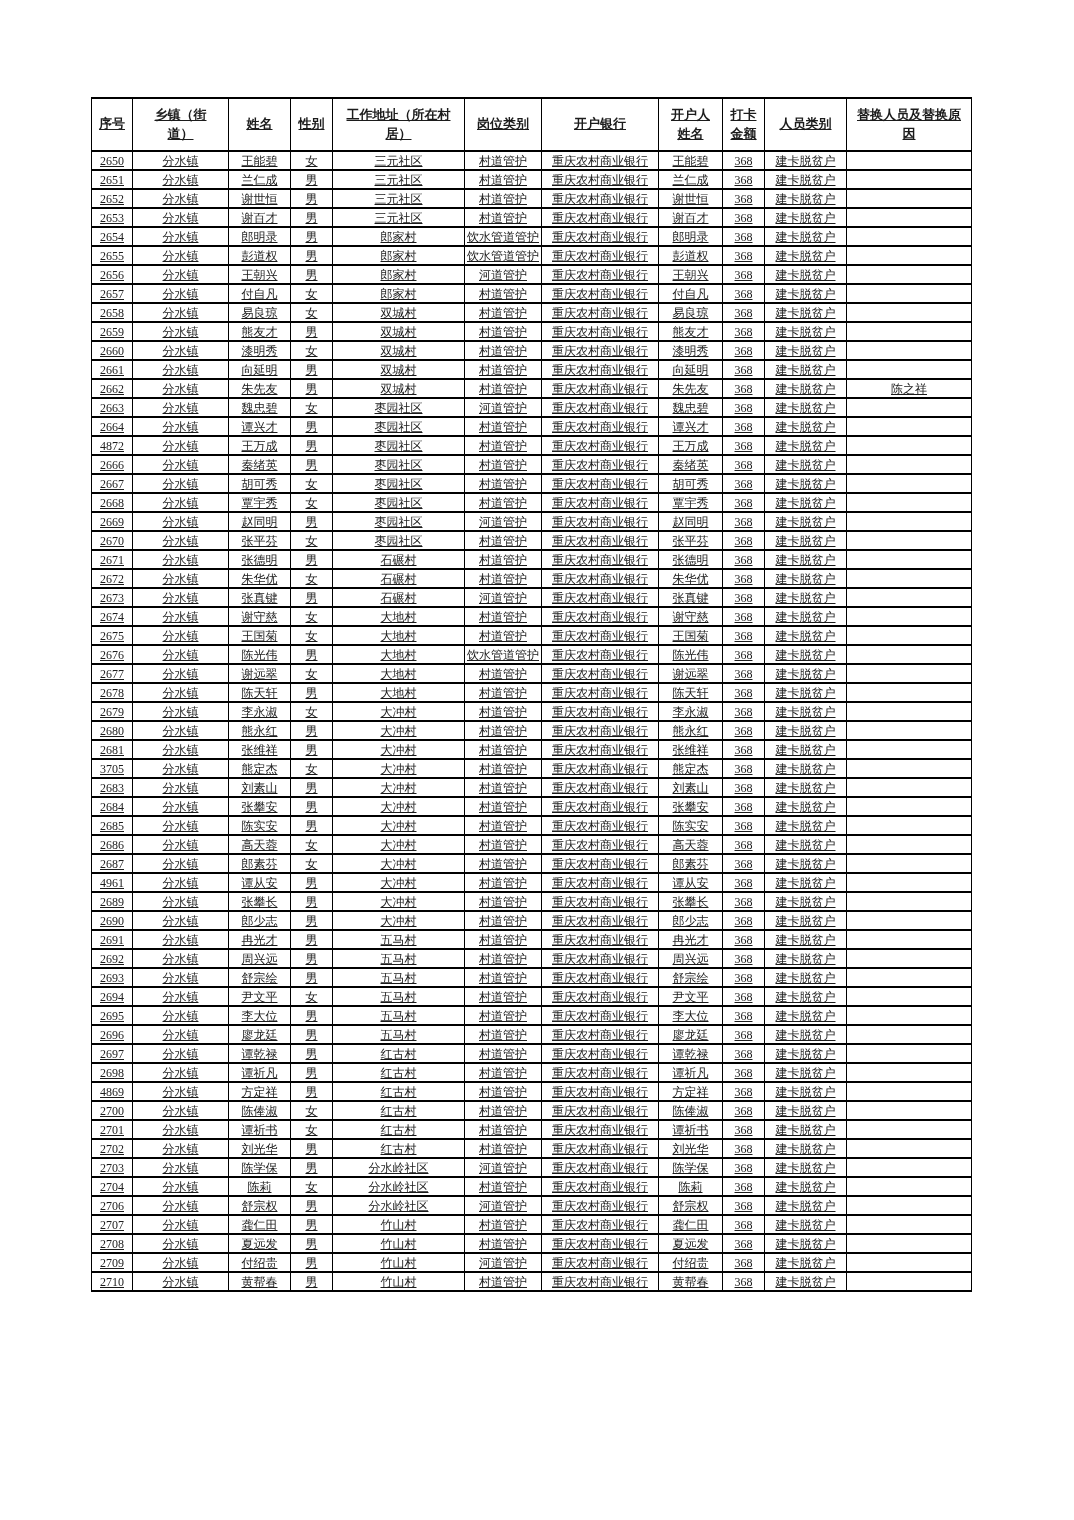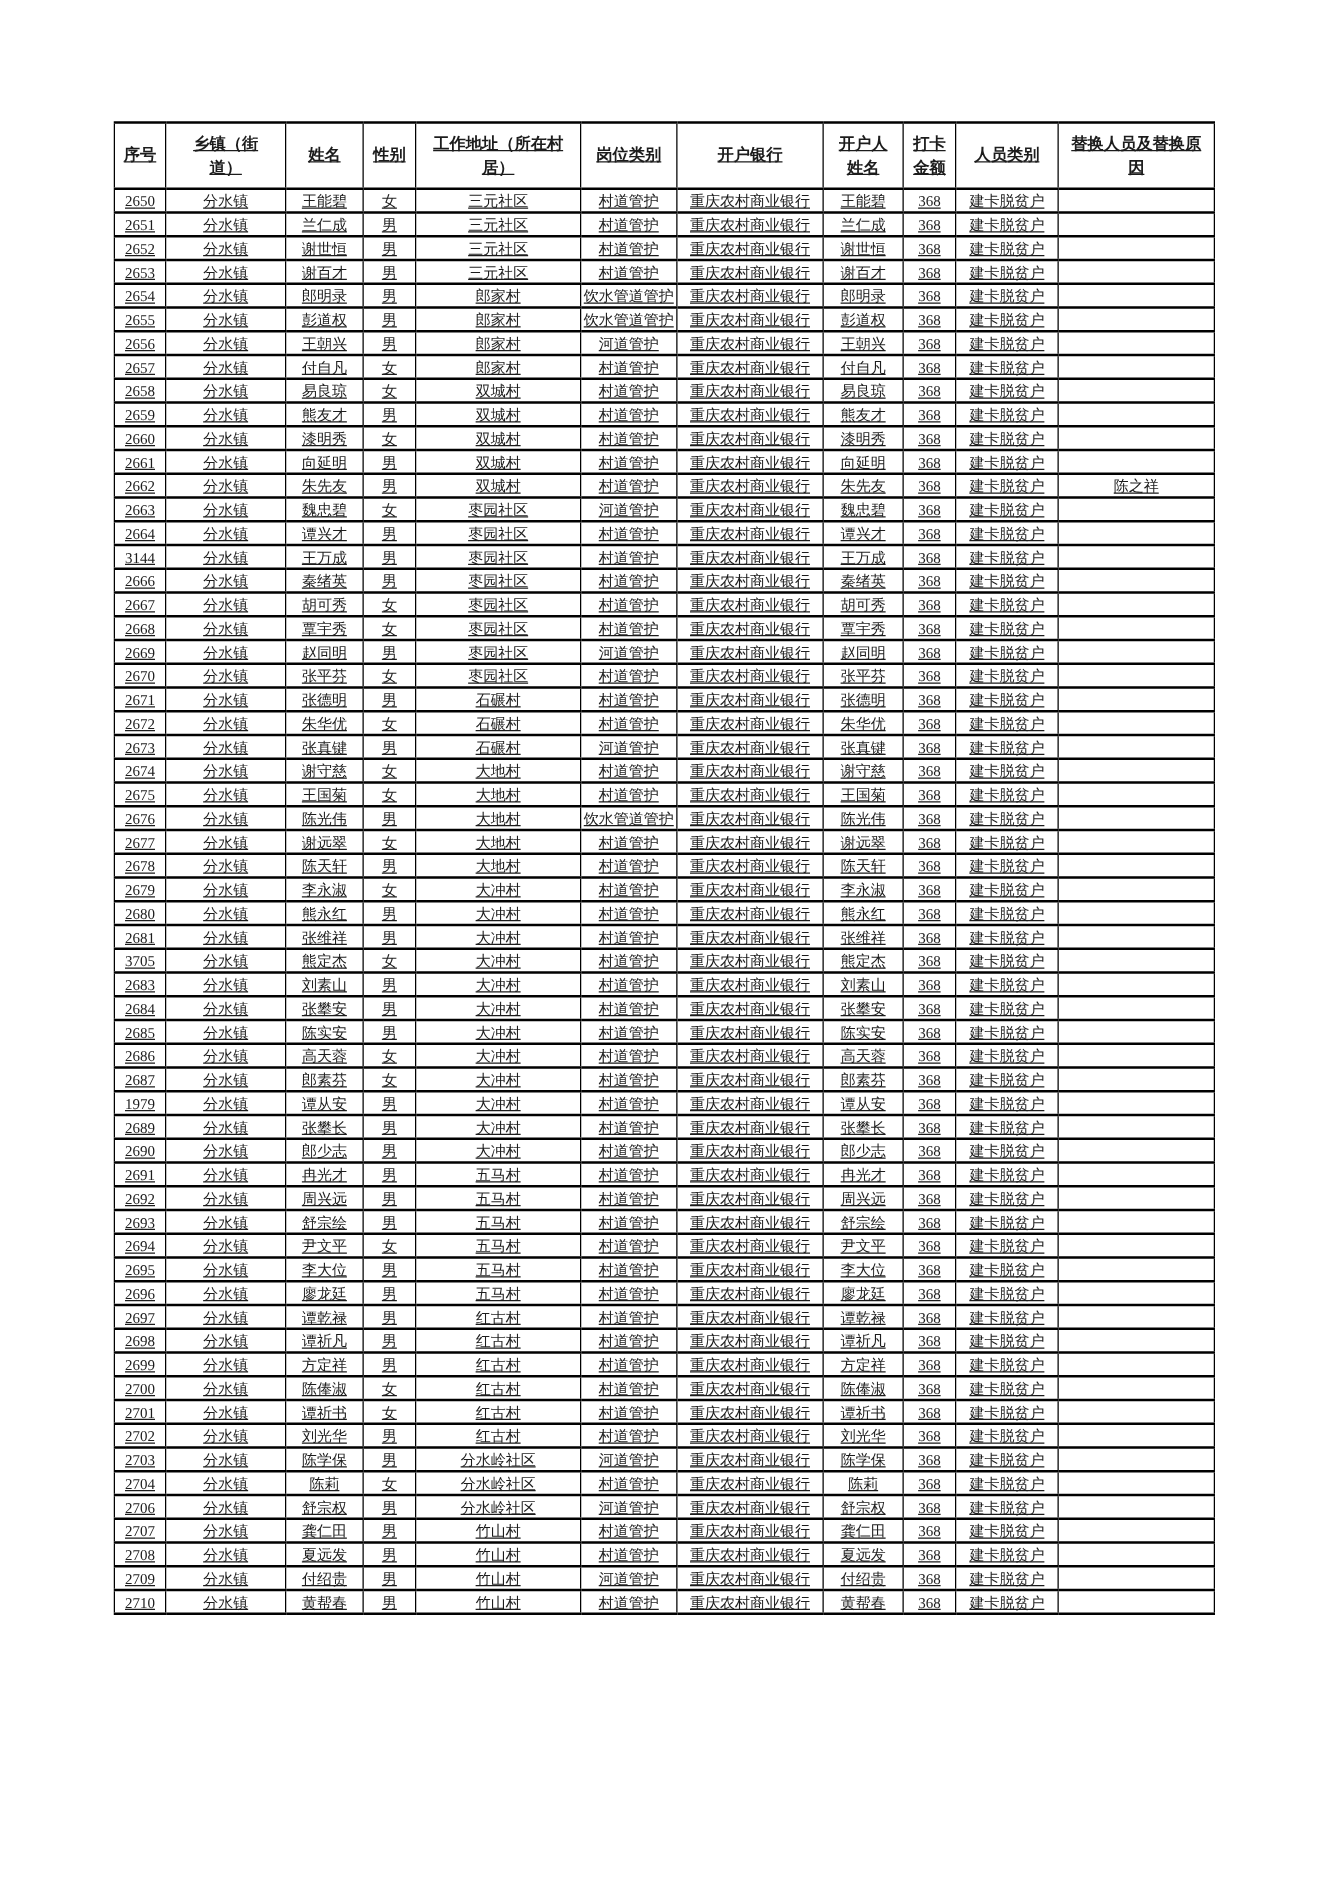--- a/index.html
+++ b/index.html
@@ -273,21 +273,21 @@
           <td>男</td>
           <td>枣园社区</td>
           <td>村道管护</td>
           <td>重庆农村商业银行</td>
           <td>谭兴才</td>
           <td>368</td>
           <td>建卡脱贫户</td>
           <td></td>
         </tr>
         <tr>
-          <td>3144</td>
+          <td>4872</td>
           <td>分水镇</td>
           <td>王万成</td>
           <td>男</td>
           <td>枣园社区</td>
           <td>村道管护</td>
           <td>重庆农村商业银行</td>
           <td>王万成</td>
           <td>368</td>
           <td>建卡脱贫户</td>
           <td></td>
@@ -572,21 +572,21 @@
           <td>女</td>
           <td>大冲村</td>
           <td>村道管护</td>
           <td>重庆农村商业银行</td>
           <td>郎素芬</td>
           <td>368</td>
           <td>建卡脱贫户</td>
           <td></td>
         </tr>
         <tr>
-          <td>1979</td>
+          <td>4961</td>
           <td>分水镇</td>
           <td>谭从安</td>
           <td>男</td>
           <td>大冲村</td>
           <td>村道管护</td>
           <td>重庆农村商业银行</td>
           <td>谭从安</td>
           <td>368</td>
           <td>建卡脱贫户</td>
           <td></td>
@@ -715,21 +715,21 @@
           <td>男</td>
           <td>红古村</td>
           <td>村道管护</td>
           <td>重庆农村商业银行</td>
           <td>谭祈凡</td>
           <td>368</td>
           <td>建卡脱贫户</td>
           <td></td>
         </tr>
         <tr>
-          <td>2699</td>
+          <td>4869</td>
           <td>分水镇</td>
           <td>方定祥</td>
           <td>男</td>
           <td>红古村</td>
           <td>村道管护</td>
           <td>重庆农村商业银行</td>
           <td>方定祥</td>
           <td>368</td>
           <td>建卡脱贫户</td>
           <td></td>

